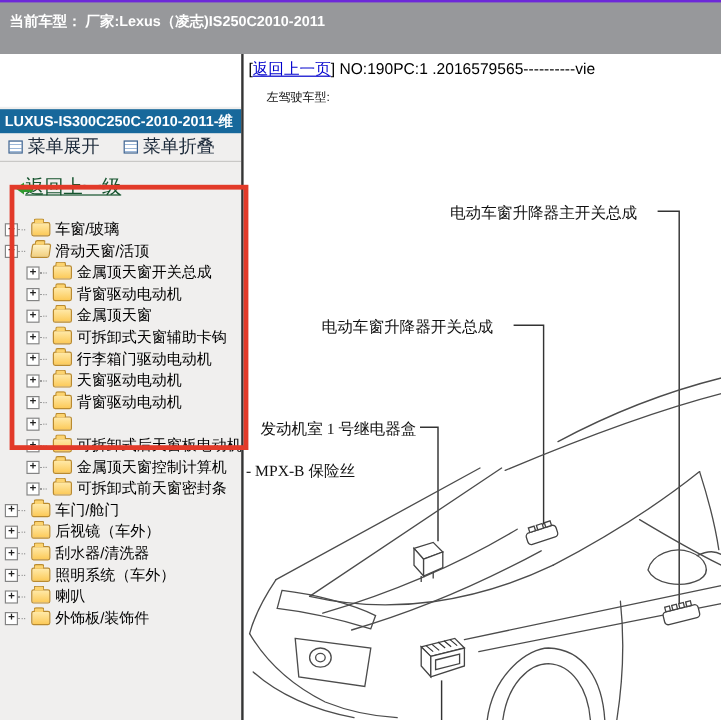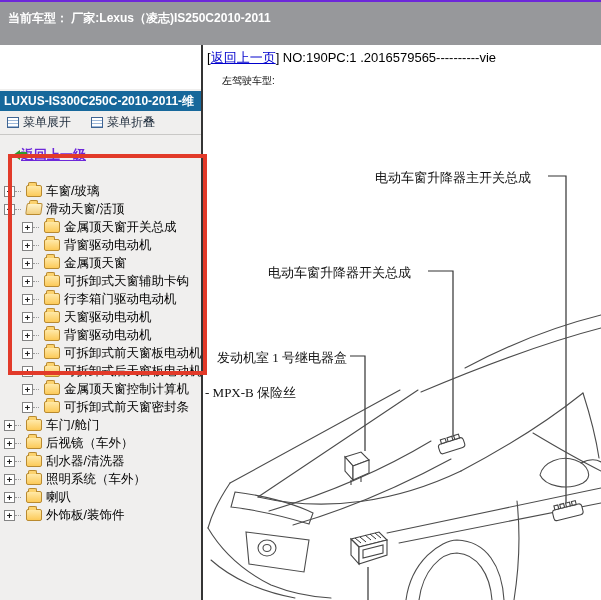--- a/index.html
+++ b/index.html
@@ -24,38 +24,38 @@
     margin-top: 44px;
   }
   .sb-title {
     position: absolute; left: 0; top: 2px; width: 201px; height: 20px;
     background: #17689b; color: #fff; font-size: 12px; font-weight: bold;
     line-height: 20px; padding-left: 4px; white-space: nowrap; overflow: hidden;
   }
   .sb-menu {
     position: absolute; left: 0; top: 22px; width: 201px; height: 24px;
     display: flex; align-items: center; gap: 20px; padding-left: 7px;
-    border-bottom: 1px solid #c9c8c6; font-size: 12px; color: #1c2a3a;
+    border-bottom: 1px solid #c9c8c6; font-size: 15px; color: #1c2a3a;
   }
   .menu-item { display: flex; align-items: center; cursor: default; }
   .mi {
     width: 12px; height: 11px; margin-right: 4px;
     border: 1px solid #3f6492;
     background: repeating-linear-gradient(#ffffff, #ffffff 2px, #9db8d9 2px, #9db8d9 3px);
   }
   .sb-back { position: absolute; left: 8px; top: 57px; display: flex; align-items: center; }
   .arr {
     width: 0; height: 0; border: 5px solid transparent;
     border-right: 7px solid #2f9a2f; position: relative; margin-right: 1px;
   }
   .arr::after {
     content: ""; position: absolute; left: 7px; top: -3px;
     width: 7px; height: 6px; background: #2f9a2f;
   }
-  .back-link { color: #6d28d9; font-size: 13px; font-weight: bold; text-decoration: underline; cursor: pointer; }
+  .back-link { color: #14532d; font-size: 16px; font-weight: normal; text-decoration: underline; cursor: pointer; }
   .sb-current { position: absolute; left: 5px; top: 75px; display: flex; align-items: center; }
   .comp {
     width: 12px; height: 10px; background: #6f93c4; border: 1px solid #33507c;
     border-radius: 2px; position: relative; margin-right: 5px;
   }
   .comp::after {
     content: ""; position: absolute; left: 2px; bottom: -4px;
     width: 7px; height: 3px; background: #8aa6cc;
   }
   .current-label { color: #0000bb; font-size: 12px; font-weight: bold; }
@@ -179,21 +179,20 @@
       <div class="tree-row" style="padding-left: 22px;">
     <span class="pm">+</span>
     <span class="dots"></span>
     <span class="folder"></span>
     <span class="lbl">背窗驱动电动机</span>
   </div>
       <div class="tree-row" style="padding-left: 22px;">
     <span class="pm">+</span>
     <span class="dots"></span>
     <span class="folder"></span>
-    <span class="lbl">可拆卸式前天窗板电动机</span>
   </div>
       <div class="tree-row" style="padding-left: 22px;">
     <span class="pm">+</span>
     <span class="dots"></span>
     <span class="folder"></span>
     <span class="lbl">可拆卸式后天窗板电动机</span>
   </div>
       <div class="tree-row" style="padding-left: 22px;">
     <span class="pm">+</span>
     <span class="dots"></span>

